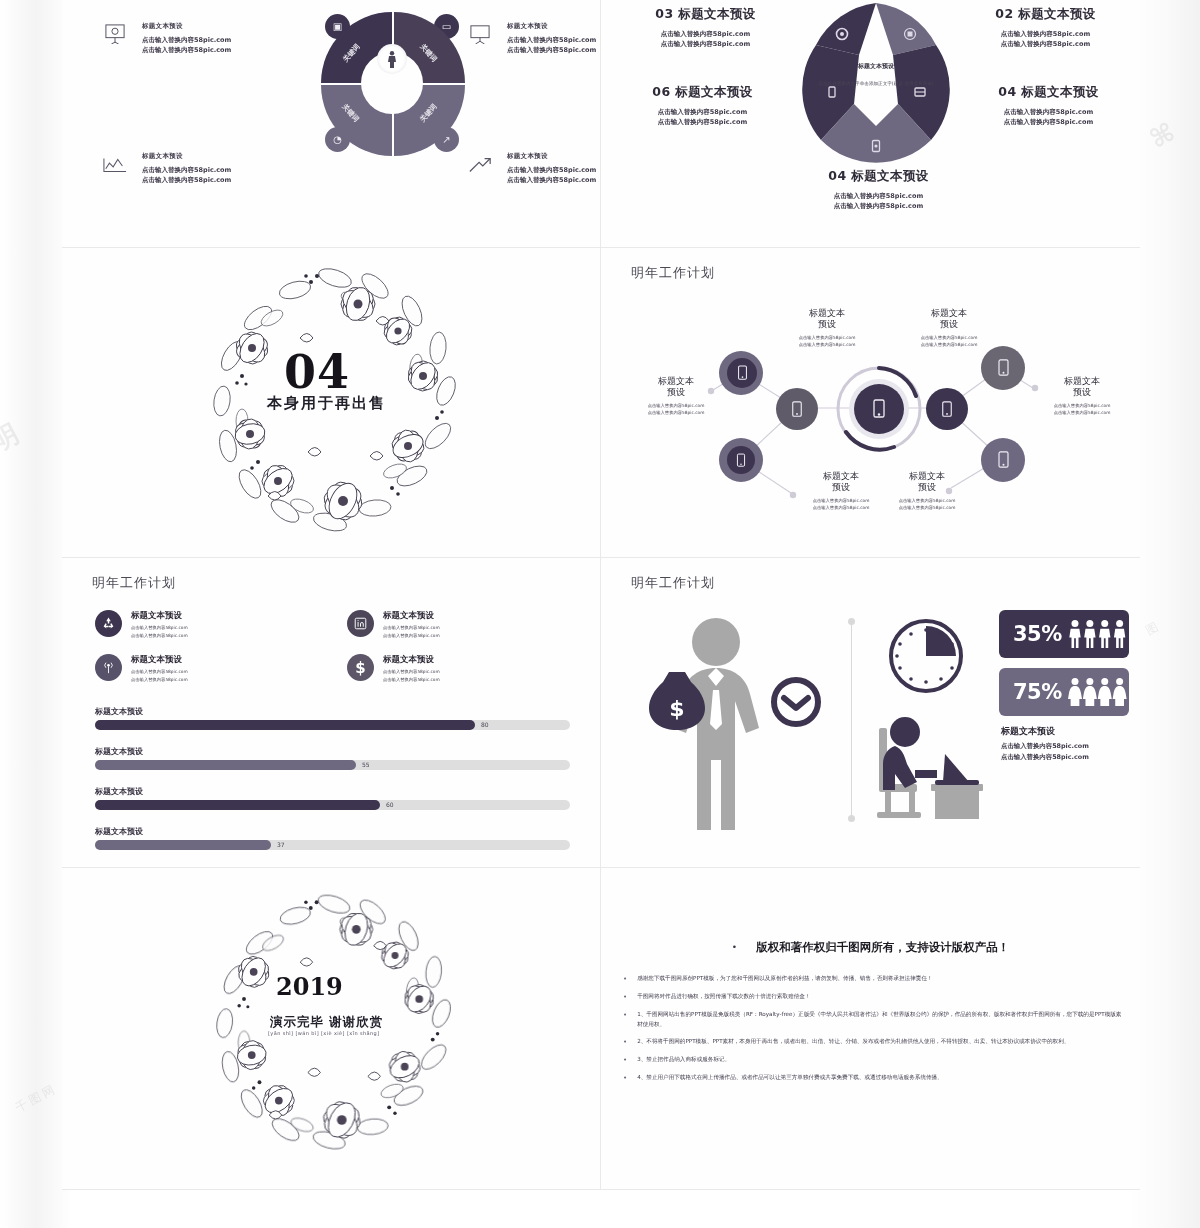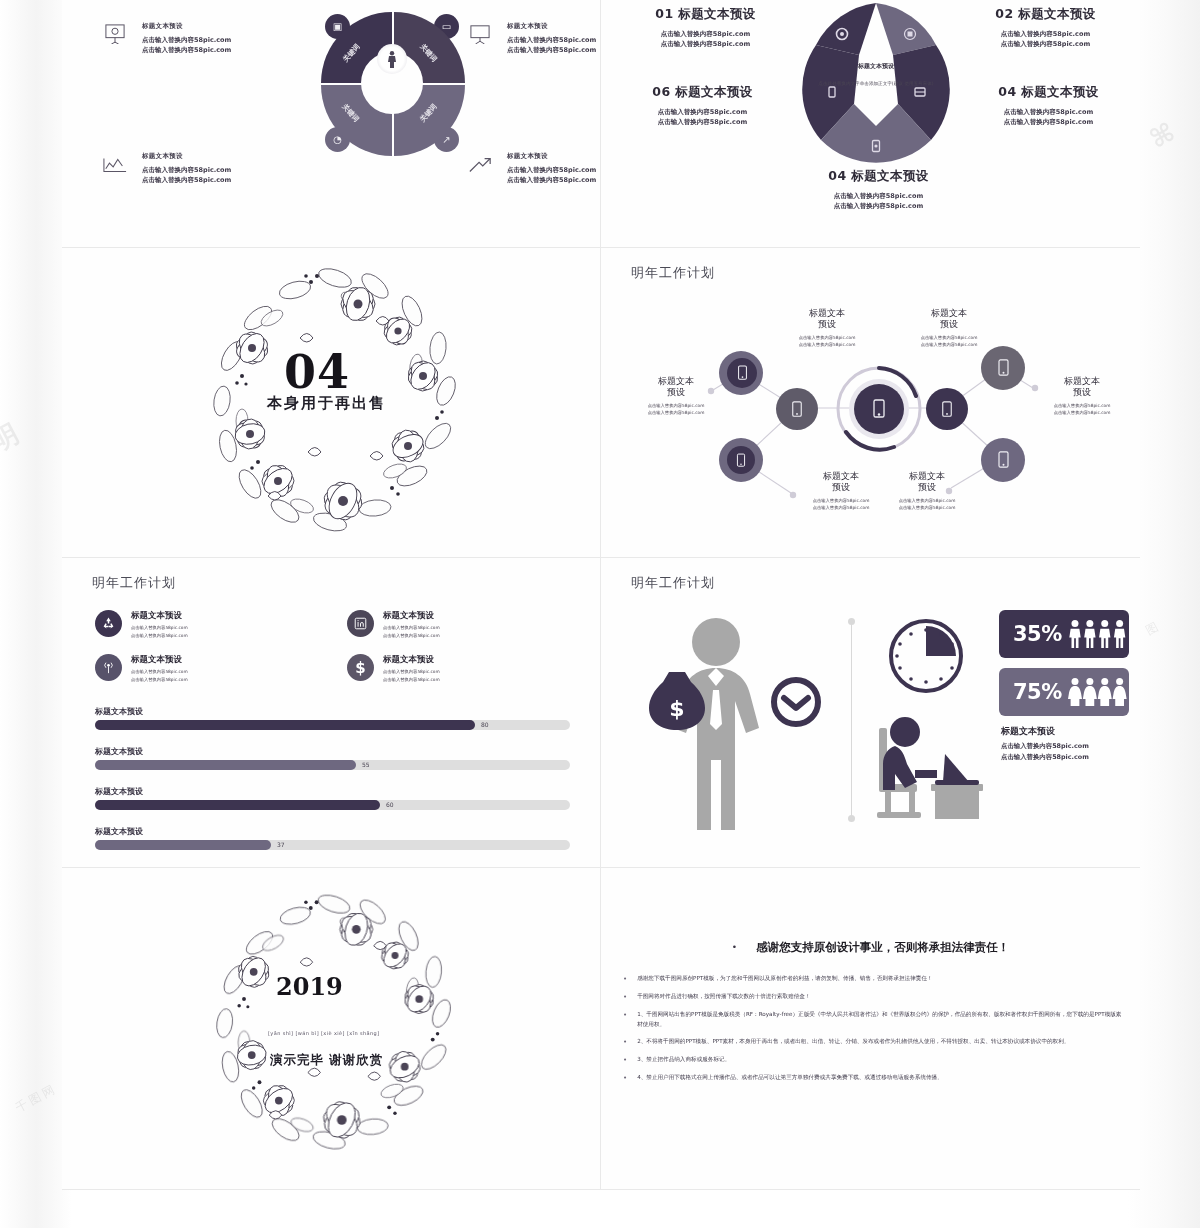--- a/index.html
+++ b/index.html
@@ -222,21 +222,21 @@
             <circle cx="5" cy="2.2" r="2.2"></circle>
               <path d="M2 5h6l1 6H7v6H3v-6H1z"></path>
           </svg>
         </div>
       </div>
     </div>
 
     <div class="slide">
 
       <div style="position:absolute;left:12px;top:6px;width:185px;text-align:center;">
-        <div class="s2-h"><span>01</span>
+        <div class="s2-h"><span>03</span>
           <span>标题文本预设</span></div>
         <div class="s2-d">点击输入替换内容58pic.com</div>
         <div class="s2-d" style="margin-top:0">点击输入替换内容58pic.com</div>
       </div>
 
       <div style="position:absolute;left:352px;top:6px;width:185px;text-align:center;">
         <div class="s2-h"><span>02</span>
           <span>标题文本预设</span></div>
         <div class="s2-d">点击输入替换内容58pic.com</div>
         <div class="s2-d" style="margin-top:0">点击输入替换内容58pic.com</div>
@@ -923,28 +923,28 @@
               <circle cx="57" cy="127" r="1.8"></circle>
               <circle cx="66" cy="128" r="1.6"></circle>
             <circle cx="212" cy="232" r="2"></circle>
               <circle cx="218" cy="238" r="1.8"></circle>
             <circle cx="78" cy="206" r="2"></circle>
               <circle cx="72" cy="212" r="1.8"></circle>
           </g>
         </svg>
       </div>
       <div class="big-num" style="position:absolute;left:214px;top:104px;font-size:24px;letter-spacing:0px;">2019</div>
-      <div style="position:absolute;left:208px;top:146px;font-size:12.5px;font-weight:bold;color:#22202a;letter-spacing:1px;margin-top:38px;">演示完毕  谢谢欣赏</div>
+      <div style="position:absolute;left:208px;top:146px;font-size:12.5px;font-weight:bold;color:#22202a;letter-spacing:1px;">演示完毕  谢谢欣赏</div>
       <div style="position:absolute;left:206px;top:162px;font-size:5px;color:#5a5565;letter-spacing:.4px;">[yǎn shì] [wán bì] [xiè xiè] [xīn shǎng]</div>
     </div>
 
     <div class="slide">
       <div style="position:absolute;left:0;top:68px;width:100%;text-align:center;">
         <span style="color:#3a3545;font-size:9px;vertical-align:middle;">•</span>
-        <span class="cp-sub" style="margin-left:14px;">感谢您支持原创设计事业，否则将承担法律责任！</span>
+        <span class="cp-sub" style="margin-left:14px;">版权和著作权归千图网所有，支持设计版权产品！</span>
       </div>
 
       <div style="position:absolute;left:22px;top:106px;width:500px;">
         <div class="cp-li">
           <span class="cp-dot">•</span>
           <span class="cp-tx">感谢您下载千图网原创PPT模板，为了您和千图网以及原创作者的利益，请勿复制、传播、销售，否则将承担法律责任！</span>
         </div>
         <div class="cp-li">
           <span class="cp-dot">•</span>
           <span class="cp-tx">千图网将对作品进行确权，按照传播下载次数的十倍进行索取赔偿金！</span>

